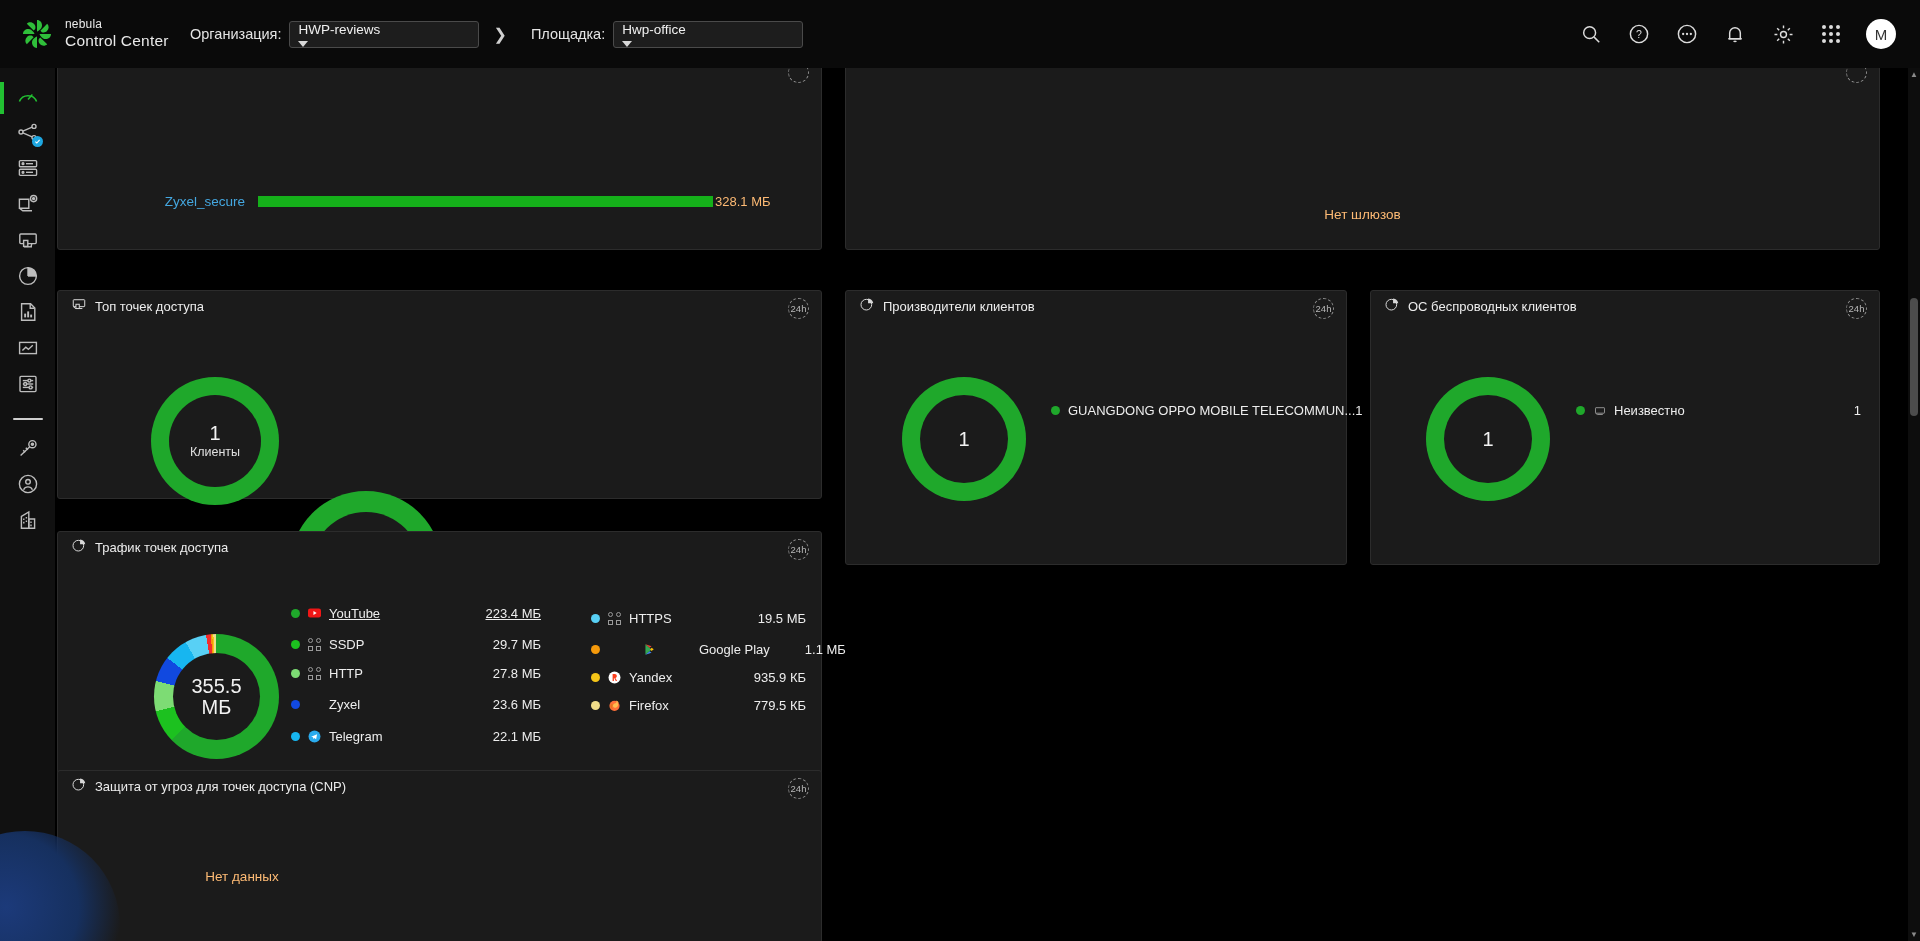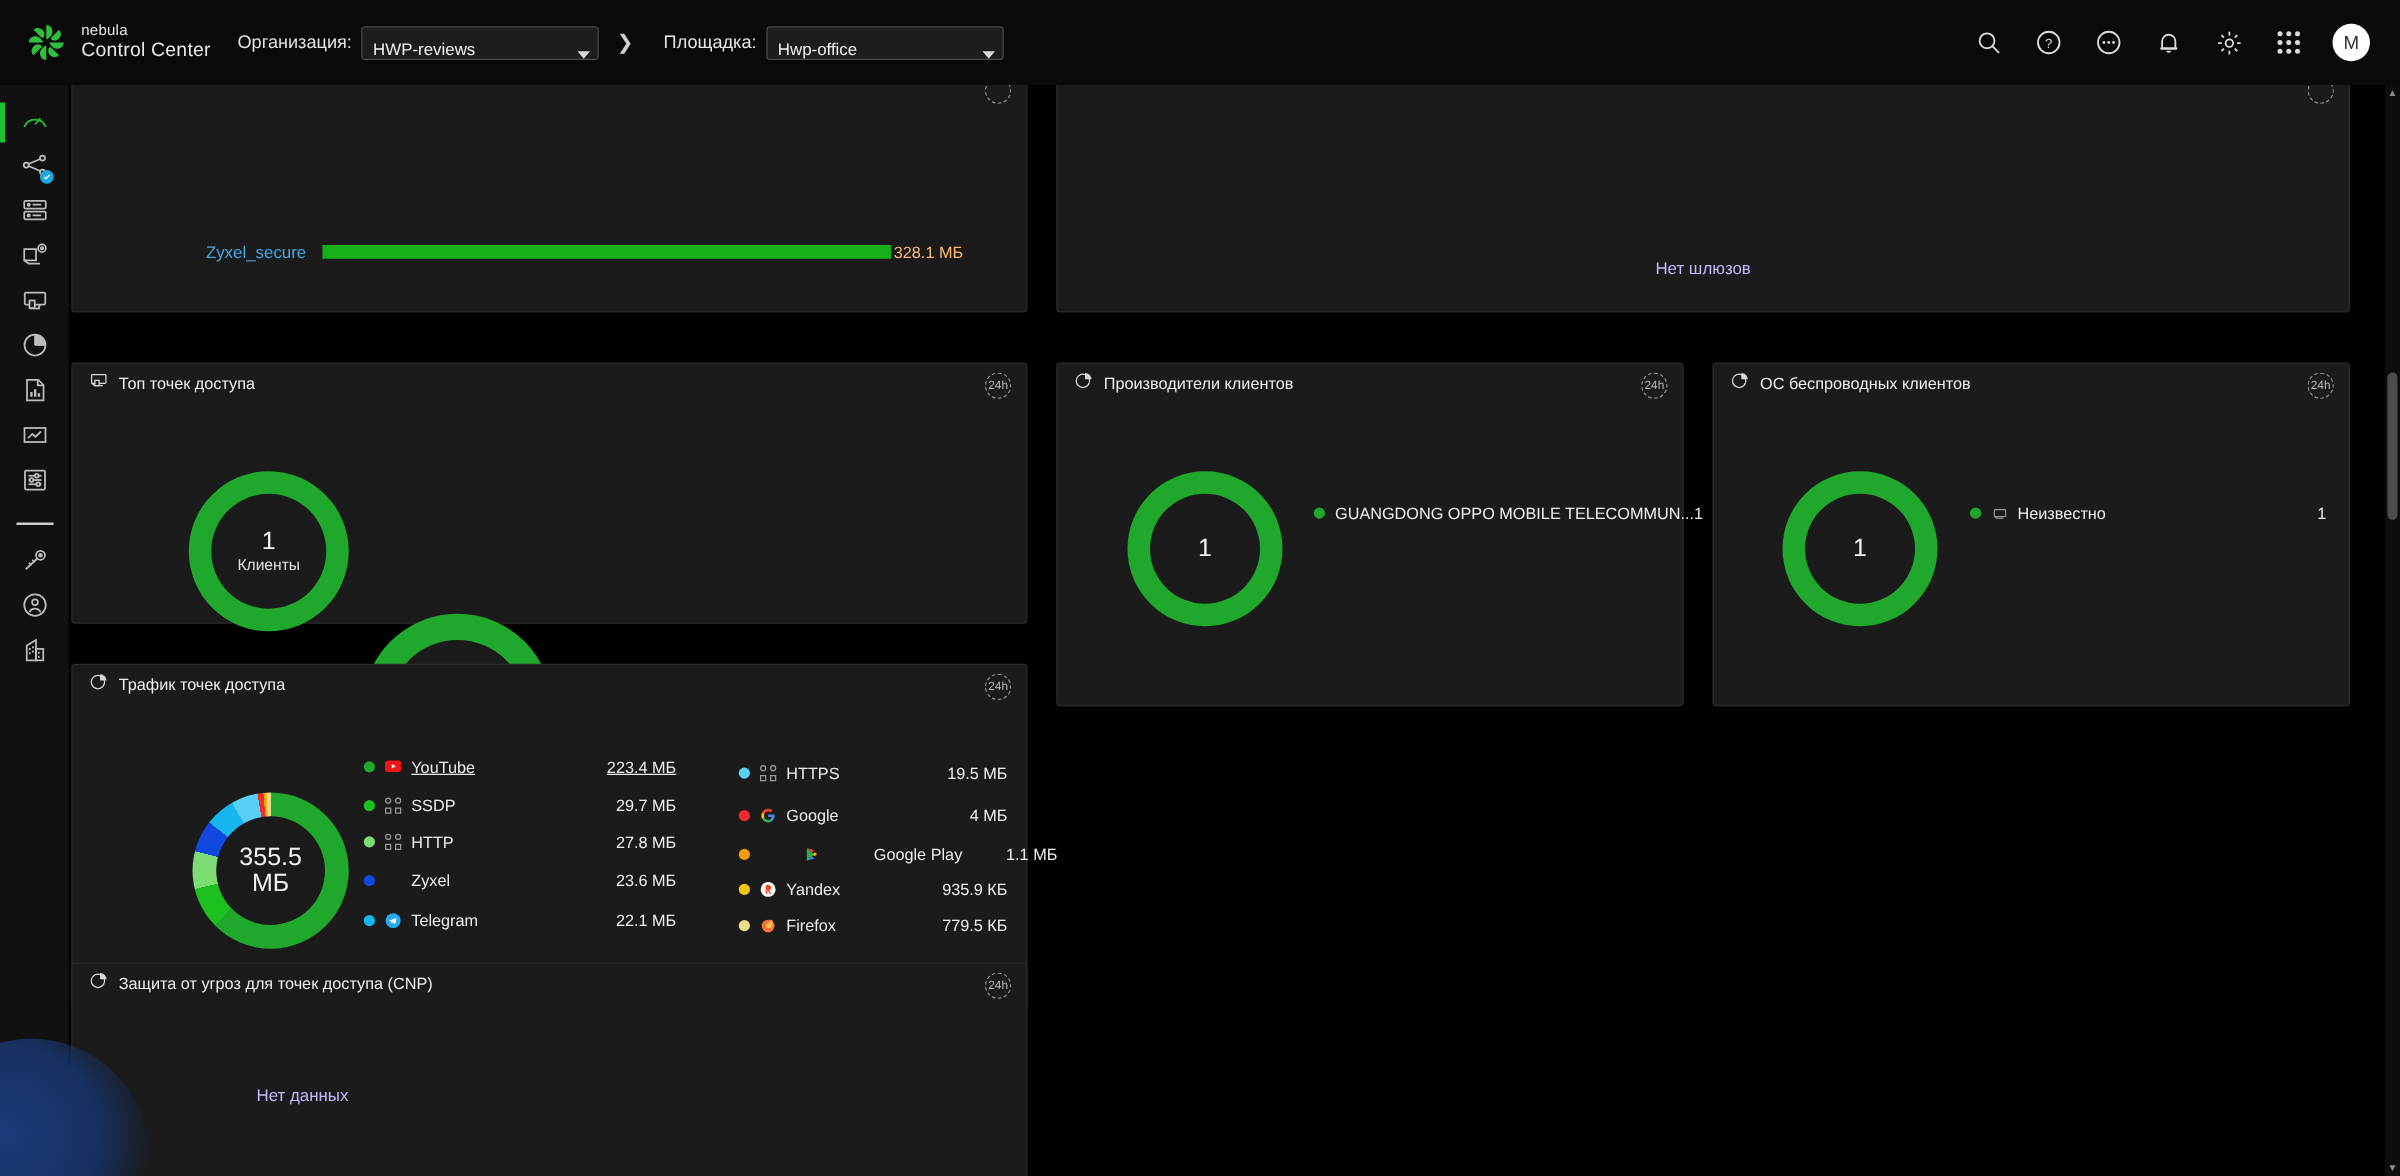--- a/index.html
+++ b/index.html
@@ -19,22 +19,22 @@
   }
   .logo-wrap { display: flex; align-items: center; margin-left: 20px; width: 160px; }
   .logo-mark { width: 34px; height: 34px; position: relative; flex: 0 0 34px; }
   .logo-text { margin-left: 11px; line-height: 1.22; font-size: 15.5px; color: #e9e9e9; letter-spacing: .2px; }
   .logo-text div:first-child { font-size: 12px; }
   .sel-group { display: flex; align-items: center; margin-left: 10px; }
   .sel-label { font-size: 14.5px; color: #e4e4e4; margin-right: 8px; white-space: nowrap; }
   .sel-box {
     width: 190px; height: 27px; background: #1d1d1d;
     border: 1px solid #4a4a4a; border-radius: 3px;
-    display: flex; align-items: flex-end; padding: 0 6px 0 8px;
-    font-size: 13.5px; color: #f0f0f0; position: relative; cursor: pointer;
+    display: flex; align-items: flex-start; padding: 0 6px 0 8px;
+    font-size: 13.5px; color: #f0f0f0; position: relative; cursor: pointer; flex-direction: column;
   }
   .sel-box .cap { flex: 1; overflow: hidden; white-space: nowrap; }
   .caret { width: 0; height: 0; border-left: 5px solid transparent; border-right: 5px solid transparent; border-top: 6px solid #d8d8d8; }
   .chev { margin: 0 14px; color: #cfcfcf; font-size: 16px; }
   .header-icons { margin-left: auto; display: flex; align-items: center; gap: 22px; margin-right: 24px; }
   .hicon { width: 26px; height: 26px; display: flex; align-items: center; justify-content: center; cursor: pointer; color: #dcdcdc; }
   .avatar {
     width: 30px; height: 30px; border-radius: 50%; background: #fff; color: #333;
     display: flex; align-items: center; justify-content: center;
     font-size: 15px; cursor: pointer;
@@ -76,21 +76,21 @@
   .card-head {
     height: 30px; display: flex; align-items: center; padding: 0 12px 0 13px; position: relative;
   }
   .card-title { font-size: 13px; color: #ededed; margin-left: 8px; white-space: nowrap; }
   .badge24 {
     position: absolute; right: 12px; top: 7px; width: 21px; height: 21px; border-radius: 50%;
     border: 1px dashed #8e8e8e; color: #b8b8b8; font-size: 9.5px;
     display: flex; align-items: center; justify-content: center; cursor: pointer;
   }
   .empty-msg {
-    position: absolute; left: 0; right: 0; text-align: center; font-size: 13.5px; color: #c4b5fd;
+    position: absolute; left: 0; right: 0; text-align: center; font-size: 13.5px; color: #fdba74;
   }
   
   .bar-row { display: flex; align-items: center; position: absolute; }
   .bar-label { color: #44a7e0; font-size: 13.5px; text-align: right; width: 95px; cursor: pointer; }
   .bar-track { height: 11px; margin-left: 13px; background: #15b01a; }
   .bar-val { font-size: 13px; color: #fdba74; margin-left: 2px; white-space: nowrap; }
   
   .donut { position: relative; border-radius: 50%; }
   .donut-center {
     position: absolute; inset: 0; display: flex; flex-direction: column;
@@ -548,33 +548,20 @@
             <span class="quad">
               <i></i>
               <i></i>
               <i></i>
               <i></i>
             </span>
           </span>
         <span class="lg-name">HTTPS</span>
         <span class="lg-val">19.5 МБ</span>
       </div>
-      <div class="legend-item" style="height:34.5px;">
-        <span class="dot" style="background:#f02c2c;"></span>
-        <span class="app-ic">
-          <svg width="13" height="13" viewBox="0 0 24 24">
-              <path d="M21.6 12.2c0-.7-.06-1.3-.17-1.9H12v3.8h5.3c-.23 1.2-.95 2.2-2 2.9v2.4h3.2c1.9-1.7 3.1-4.3 3.1-7.2z" fill="#4285f4"></path>
-              <path d="M12 22c2.7 0 4.9-.9 6.5-2.4l-3.2-2.4c-.9.6-2 .95-3.3.95-2.6 0-4.8-1.7-5.6-4.1H3.1v2.5C4.7 19.8 8.1 22 12 22z" fill="#34a853"></path>
-              <path d="M6.4 14.05a6 6 0 0 1 0-4.1V7.45H3.1a10 10 0 0 0 0 9.1z" fill="#fbbc05"></path>
-              <path d="M12 5.9c1.5 0 2.8.5 3.8 1.5l2.8-2.8C16.9 2.95 14.7 2 12 2 8.1 2 4.7 4.2 3.1 7.45l3.3 2.5C7.2 7.6 9.4 5.9 12 5.9z" fill="#ea4335"></path>
-            </svg>
-        </span>
-        <span class="lg-name">Google</span>
-        <span class="lg-val">4 МБ</span>
-      </div>
       <div class="legend-item" style="height:28px;gap:35px;">
         <span class="dot" style="background:#f59a0b;"></span>
         <span class="app-ic">
           <svg width="13" height="13" viewBox="0 0 24 24">
               <path d="M4.5 2.5l11.3 9.5L4.5 21.5z" fill="#34a853"></path>
               <path d="M4.5 2.5l7.6 6.4 3.7-3.1z" fill="#ea4335"></path>
               <path d="M4.5 21.5l7.6-6.4 3.7 3.1z" fill="#4285f4"></path>
               <path d="M15.8 8.9l4 2.6-4 3.1-2.6-2.6z" fill="#fbbc05"></path>
             </svg>
         </span>

